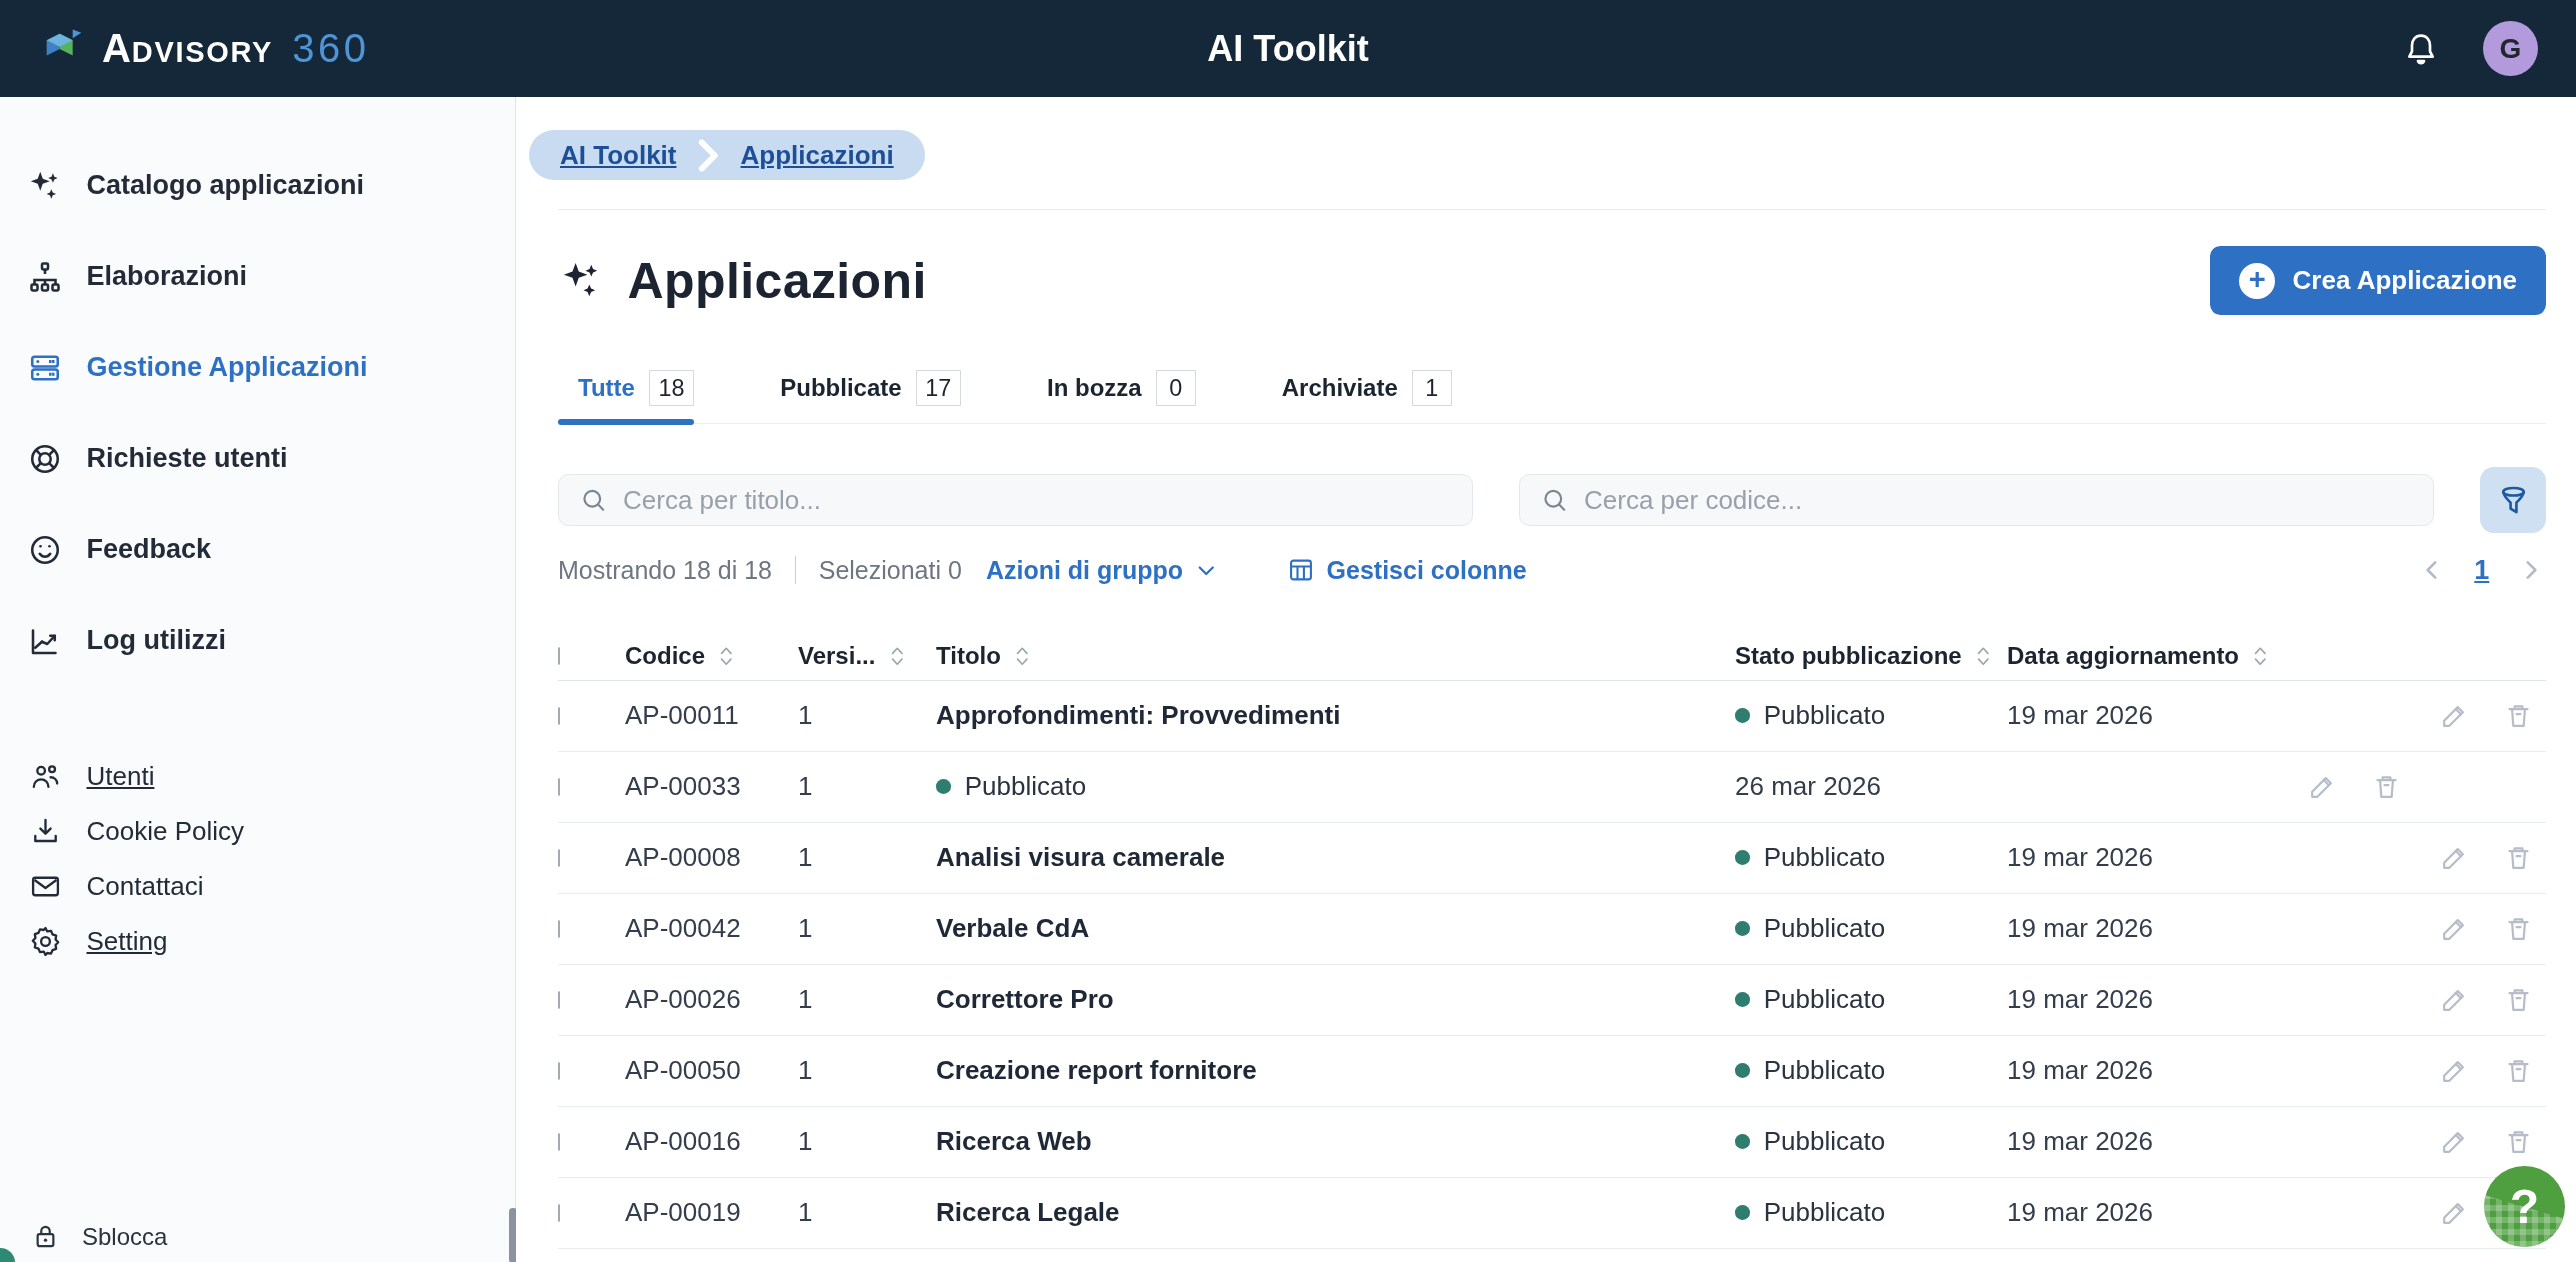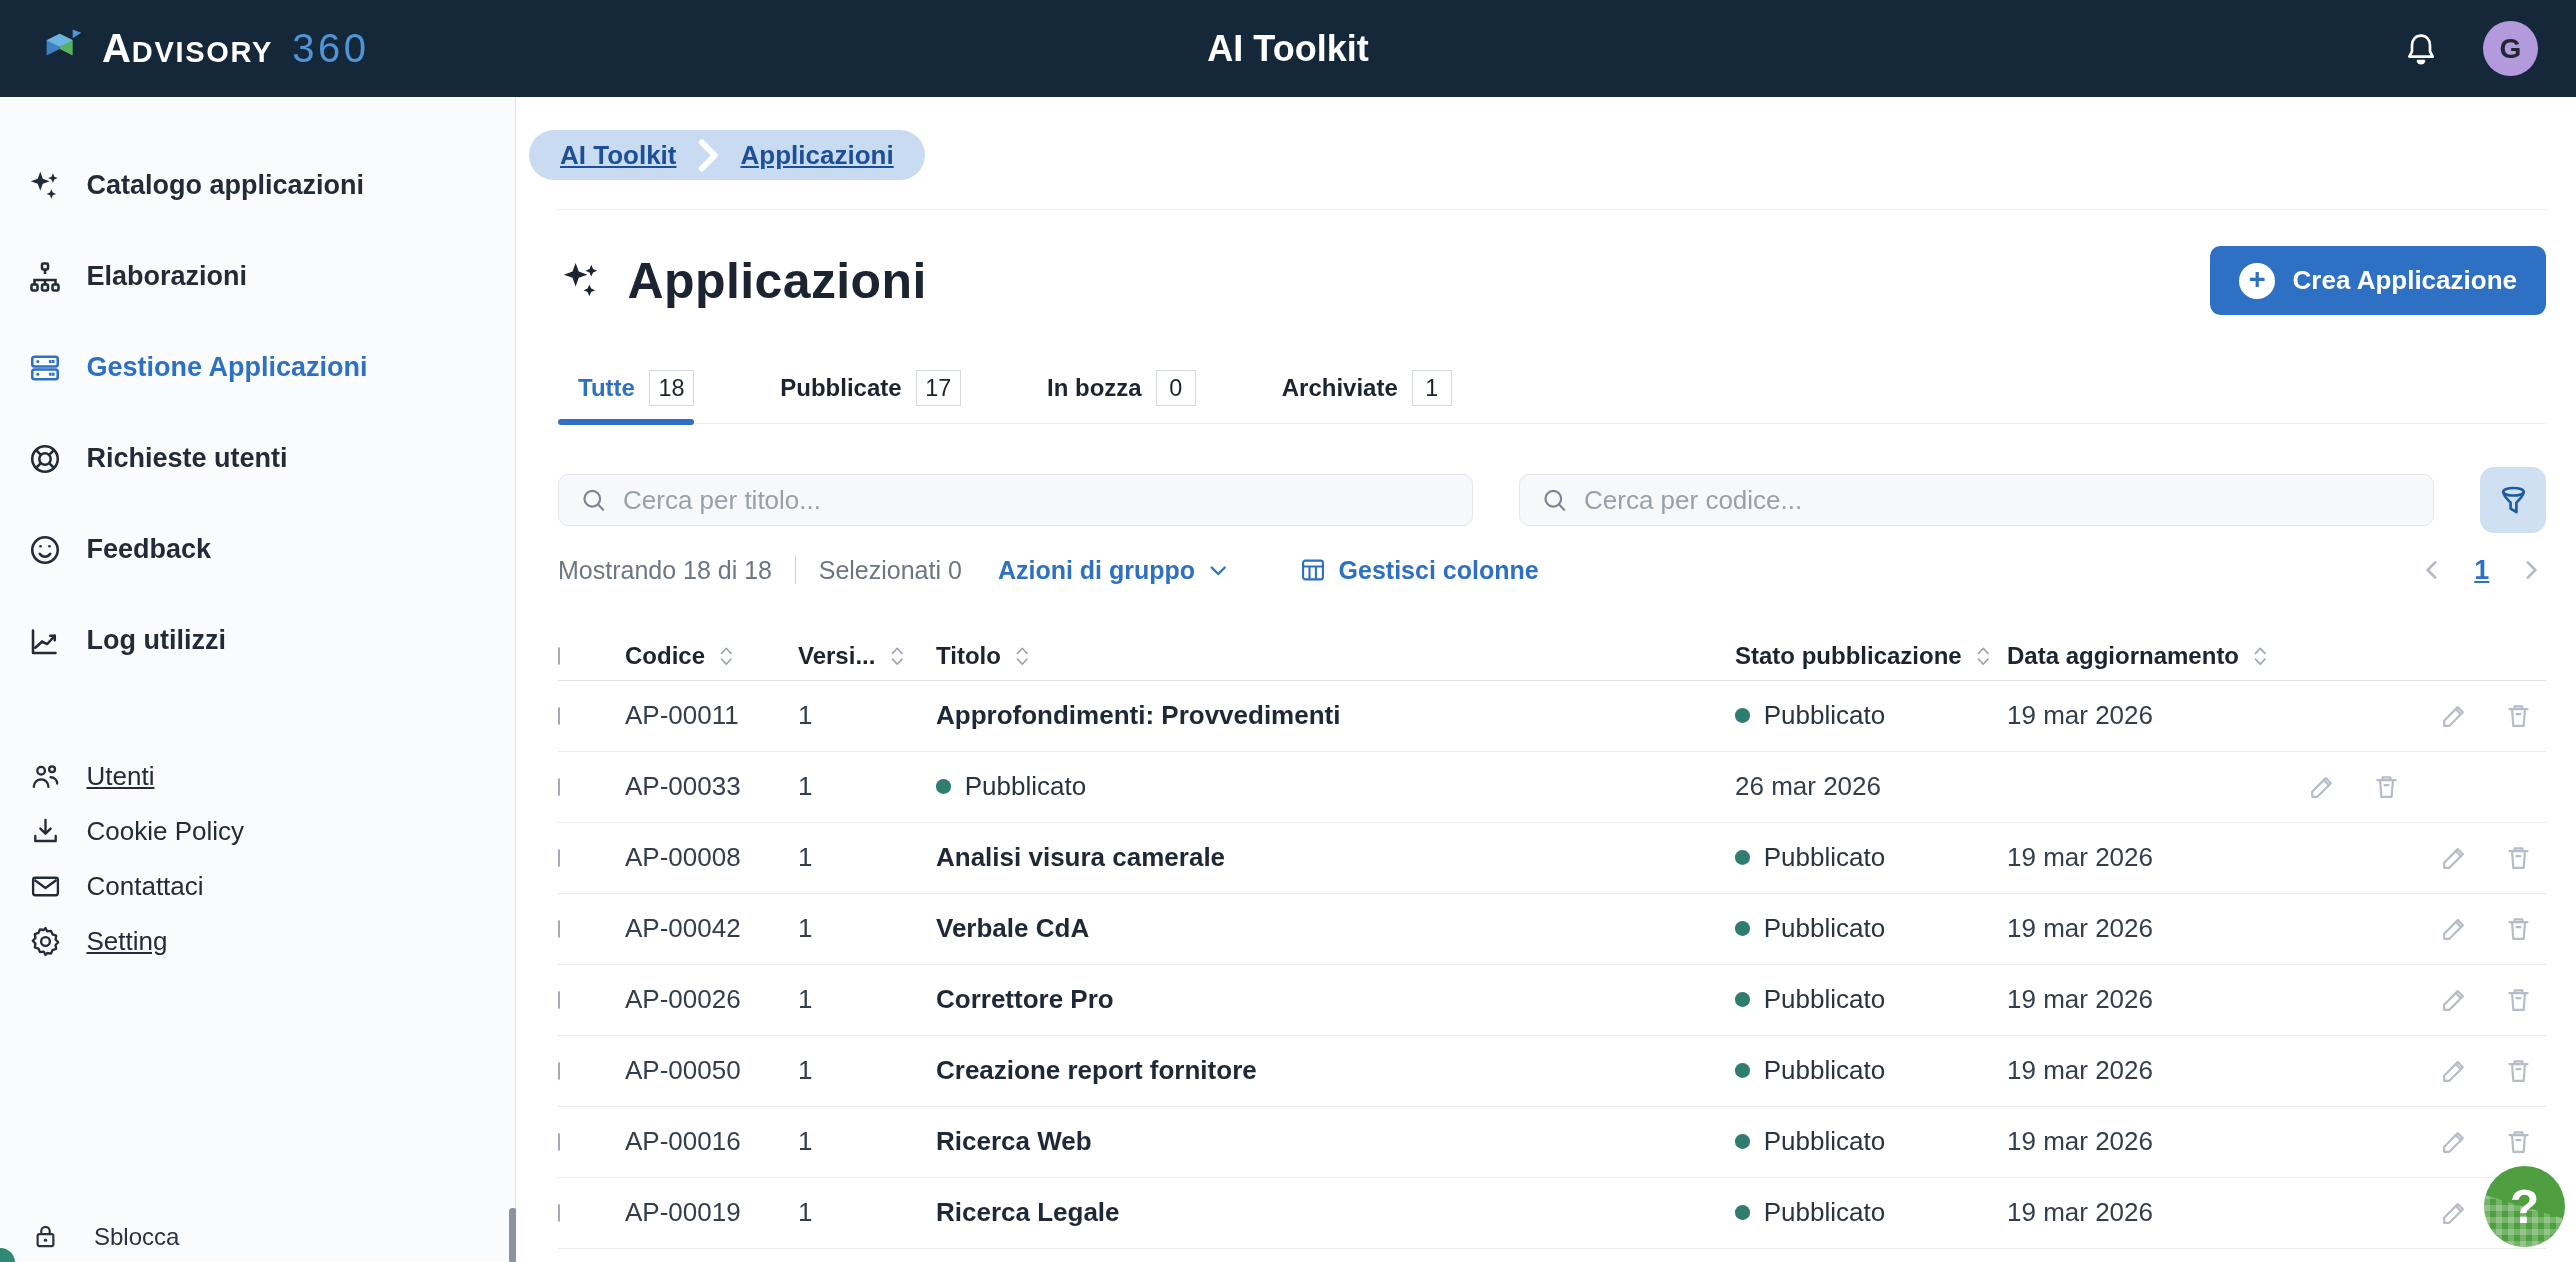--- a/index.html
+++ b/index.html
@@ -25,21 +25,21 @@
   .sidebar { width:516px; flex:0 0 516px; background:#fafbfd; border-right:1.7px solid #dfe3e8; padding:61px 0 0 26px; position:relative; }
   .side-item { display:flex; align-items:center; gap:22.5px; height:55px; margin-bottom:36px; cursor:pointer; color:#242b38; }
   .side-item .s-label { font-size:27px; font-weight:700; }
   .side-item.active { color:#2d70c4; }
   .side-item.active .s-label { color:#2d70c4; }
   .side-icon { width:38px; height:38px; flex:0 0 38px; display:flex; align-items:center; justify-content:center; }
   .side-group2 { margin-top:87px; }
   .side-group2 .side-item { height:43px; margin-bottom:12px; }
   .side-group2 .s-label { font-weight:400; font-size:26px; }
   .s-label.underline { text-decoration:underline; }
-  .side-footer { position:absolute; bottom:12px; left:26px; display:flex; align-items:center; gap:30px; cursor:pointer; color:#2a3340; }
+  .side-footer { position:absolute; bottom:12px; left:26px; display:flex; align-items:center; gap:18px; cursor:pointer; color:#2a3340; }
   .side-footer .s-label { font-size:24px; font-weight:400; }
   .side-scroll-thumb { position:absolute; right:-1.7px; bottom:0; width:7.8px; height:55px; background:#8b939e; border-radius:3.5px; }
   .corner-wedge { position:absolute; left:-14px; bottom:-14px; width:29px; height:29px; border-radius:50%; background:#2f8a74; }
 
   
   .main { flex:1; min-width:0; background:#ffffff; padding:0 30px 0 42px; position:relative; overflow:hidden; }
 
   .breadcrumb-bar { margin-top:33px; display:inline-flex; align-items:center; height:50px; background:#c8dbf1; border-radius:25px; padding:0 31px; margin-left:-29px; }
   .crumb { font-size:26px; font-weight:700; color:#1d4f97; text-decoration:underline; cursor:pointer; }
   .crumb-sep { margin:0 19px; display:flex; }
@@ -65,21 +65,21 @@
   .search-box { position:relative; flex:1; }
   .search-box input { width:100%; height:52px; background:#f7f8fa; border:1.7px solid #e3e7ec; border-radius:10.4px; font-size:26px; font-family:inherit; color:#2a3340; padding:0 21px 0 64px; outline:none; }
   .search-box input::placeholder { color:#98a0ab; }
   .search-glyph { position:absolute; left:21px; top:50%; transform:translateY(-50%); display:flex; }
   .filter-btn { width:66px; height:66px; flex:0 0 66px; background:#cfe0f3; border:none; border-radius:14px; display:flex; align-items:center; justify-content:center; cursor:pointer; }
 
   
   .info-row { margin-top:22.5px; display:flex; align-items:center; font-size:25px; color:#6e7682; position:relative; }
   .vsep { width:1.7px; height:28px; background:#c9cdd4; margin:0 22.5px; }
   .link-blue { color:#2d70c4; font-weight:700; cursor:pointer; display:flex; align-items:center; gap:12px; background:none; border:none; font-size:25px; font-family:inherit; }
-  .group-actions { margin-left:36px; }
+  .group-actions { margin-left:24px; }
   .manage-cols { margin-left:69px; }
   .pagination { position:absolute; right:1.7px; display:flex; align-items:center; gap:29px; }
   .page-arrow { background:none; border:none; cursor:pointer; display:flex; }
   .page-num { font-size:27px; font-weight:700; color:#2d70c4; text-decoration:underline; cursor:pointer; }
 
   
   .table { margin-top:48px; }
   .thead, .trow { display:grid; grid-template-columns:67px 173px 138px 1fr 272px 407px 132px; align-items:center; }
   .thead { height:48px; border-bottom:1.7px solid #e0e4e9; }
   .th { display:flex; align-items:center; gap:10.4px; font-size:24px; font-weight:700; color:#1b2430; cursor:pointer; }

